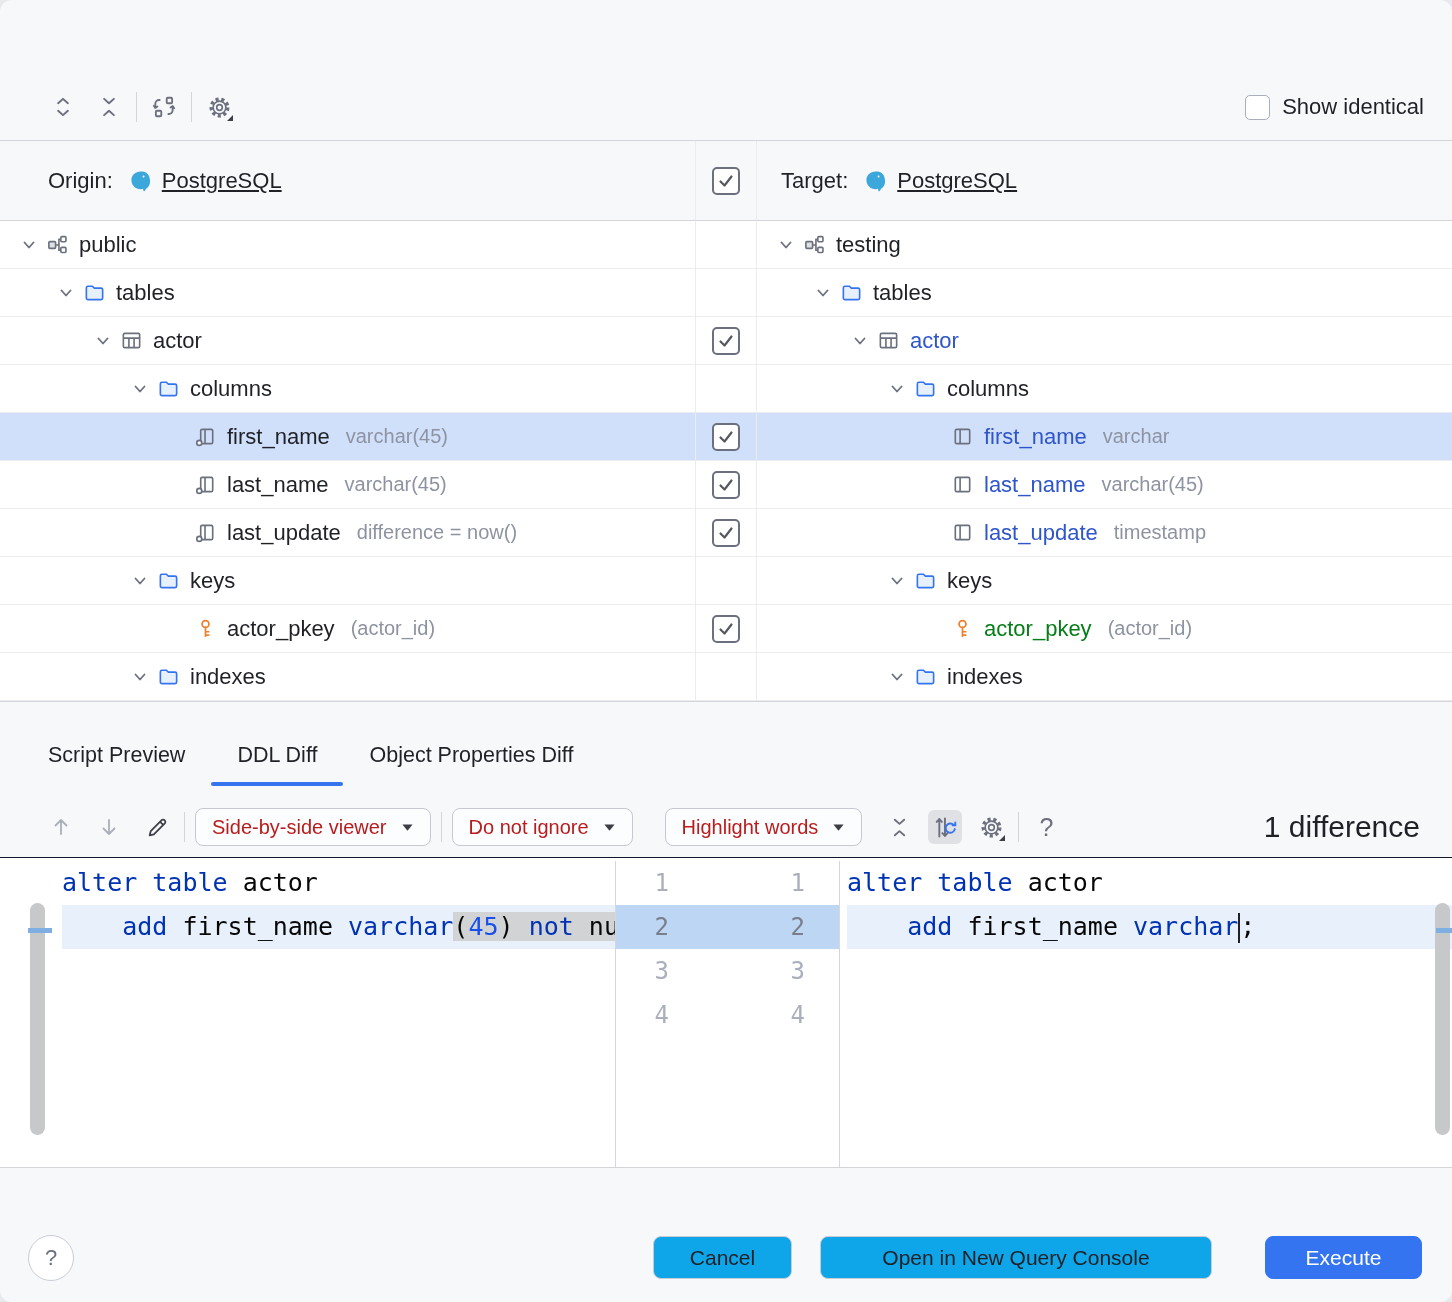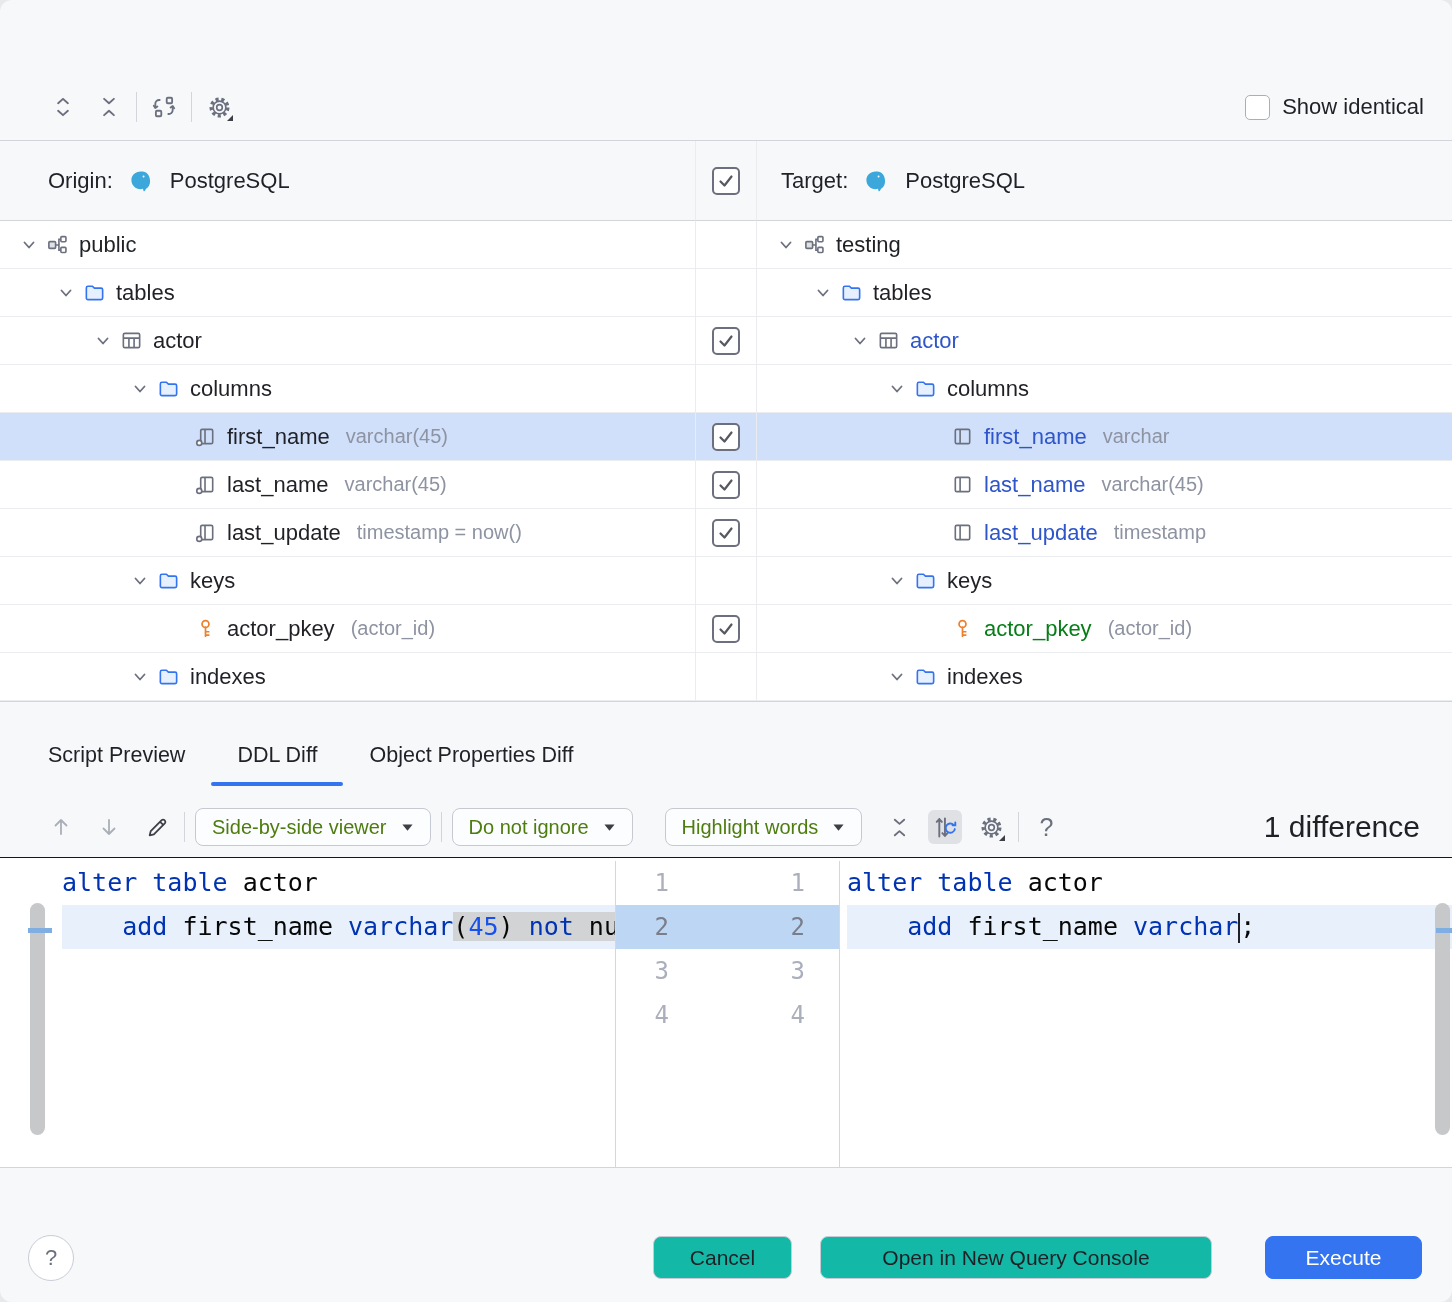--- a/index.html
+++ b/index.html
@@ -22,42 +22,42 @@
   .tsep{width:1px;height:30px;background:#D3D5DB;margin:0 10px;}
   .corner-tri{position:absolute;right:3px;bottom:3px;width:0;height:0;border-left:6px solid transparent;border-bottom:6px solid #3C3F45;}
   .show-identical{margin-left:auto;display:flex;align-items:center;gap:12px;font-size:22px;}
   .cbx-empty{width:23px;height:23px;border:1.5px solid #A9AEBE;border-radius:5px;background:#fff;}
   
   .tree{position:absolute;top:140px;left:0;width:1452px;border-top:1px solid #D3D5DB;border-bottom:1px solid #D3D5DB;
         display:grid;grid-template-columns:695px 62px 695px;background:#fdba74;}
   .hcell{height:79px;display:flex;align-items:center;background:#F7F8FA;border-bottom:1px solid #D3D5DB;font-size:22px;}
   .hcell.left{padding-left:48px;}
   .hcell.right{padding-left:24px;}
-  .hcell .dbname{margin-left:8px;}
+  .hcell .dbname{margin-left:0;text-decoration:underline;}
   .hcell .dblabel{margin-right:16px;}
   .mid{border-left:1px solid #EBECF0;border-right:1px solid #EBECF0;display:flex;align-items:center;justify-content:center;}
   .trow{height:47px;border-bottom:1px solid #EBECF0;display:flex;align-items:center;font-size:22px;background:#fff;}
   .trow.sel,.midrow.sel{background:#D0E0FB;}
   .midrow{height:47px;border-bottom:1px solid #EBECF0;border-left:1px solid #EBECF0;border-right:1px solid #EBECF0;
           display:flex;align-items:center;justify-content:center;background:#fff;}
   .chev{width:22px;height:22px;margin-right:6px;flex:0 0 22px;display:flex;align-items:center;justify-content:center;}
   .chev.ph{visibility:hidden;}
   .ticon{width:23px;height:23px;margin-right:10px;flex:0 0 23px;display:flex;align-items:center;justify-content:center;}
   .tname{white-space:nowrap;}
   .tname.modified{color:#2E55C9;}
   .tname.added{color:#067D17;}
   .ttype{margin-left:16px;color:#8E93A2;font-size:20px;white-space:nowrap;}
   .checkbox{width:24px;height:24px;border:2px solid #6C707E;border-radius:5px;background:#fff;display:flex;align-items:center;justify-content:center;}
   
   .tabs{position:absolute;top:722px;left:22px;height:66px;display:flex;align-items:center;}
   .tab{position:relative;height:100%;display:flex;align-items:center;padding:0 26px;font-size:21.5px;cursor:default;}
   .tab.active::after{content:"";position:absolute;left:0;right:0;bottom:2px;height:4px;border-radius:2px;background:#3574F0;}
   
   .diff-toolbar{position:absolute;top:804px;left:44px;right:32px;height:46px;display:flex;align-items:center;}
-  .dd{display:flex;align-items:center;gap:14px;height:38px;padding:0 16px;border:1.5px solid #C6C9D2;border-radius:8px;background:#FCFDFE;font-size:20px;color:#4d7c0f;}
+  .dd{display:flex;align-items:center;gap:14px;height:38px;padding:0 16px;border:1.5px solid #C6C9D2;border-radius:8px;background:#FCFDFE;font-size:20px;color:#b91c1c;}
   .diff-count{margin-left:auto;font-size:30px;}
   .toggled{background:#DFE1E5;border-radius:6px;}
   
   .lock{position:absolute;top:860px;width:34px;height:34px;display:flex;align-items:center;justify-content:center;}
   .diff-area{position:absolute;top:857px;left:0;width:1452px;height:309px;background:#fff;border-top:1px solid #0f172a;border-bottom:1px solid #D3D5DB;}
   .code-pane{position:absolute;top:3px;bottom:0;overflow:hidden;font-family:"DejaVu Sans Mono", monospace;font-size:25px;}
   .code-pane.leftp{left:62px;width:553px;}
   .code-pane.rightp{left:839px;width:613px;padding-left:8px;}
   .code-line{height:44px;line-height:44px;white-space:pre;}
   .code-line.line-hl{background:#E8F1FB;}
@@ -74,21 +74,21 @@
   .gnum-b{width:154px;text-align:right;padding-right:34px;}
   .sb{position:absolute;border-radius:8px;background:#C7C8CA;}
   .sb-left{left:30px;top:903px;width:15px;height:232px;}
   .sb-right{left:1435px;top:903px;width:15px;height:232px;}
   .diff-mark{position:absolute;height:5px;background:#7FAEE3;}
   .mark-left{left:28px;top:928px;width:24px;}
   .mark-right{left:1436px;top:928px;width:16px;}
   
   .help-circle{position:absolute;left:28px;top:1235px;width:44px;height:44px;border:1.5px solid #C9CCD6;border-radius:50%;
                background:#fff;display:flex;align-items:center;justify-content:center;font-size:22px;color:#6C707E;}
-  .btn{position:absolute;top:1236px;height:43px;border-radius:8px;border:1.5px solid #C8CBD4;background:#14b8a6;
+  .btn{position:absolute;top:1236px;height:43px;border-radius:8px;border:1.5px solid #C8CBD4;background:#0ea5e9;
        display:flex;align-items:center;justify-content:center;font-size:21px;color:#1F2126;}
   .btn-cancel{left:653px;width:139px;}
   .btn-console{left:820px;width:392px;}
   .btn-execute{left:1265px;width:157px;background:#3574F0;border-color:#3574F0;color:#fff;}
   .qmark{font-size:25px;color:#6C707E;}
 </style>
 </head>
 <body>
 
 <div class="window">
@@ -363,21 +363,21 @@
           </svg>
         </span>
         <span class="ticon">
           <svg width="23" height="23" viewBox="0 0 24 24" fill="none" stroke="#6C707E" stroke-width="1.7">
             <rect x="7" y="4.5" width="12.5" height="15" rx="1.5"></rect>
             <path d="M11.5 4.5v15"></path>
             <circle cx="5.5" cy="18.7" r="2.6" fill="#fff"></circle>
           </svg>
         </span>
         <span class="tname">last_update</span>
-        <span class="ttype">timestamp = now()</span>
+        <span class="ttype">difference = now()</span>
       </div>
       <div class="midrow">
         <div class="checkbox">
           <svg width="16" height="14" viewBox="0 0 16 14" fill="none" stroke="#55585F" stroke-width="2.2" stroke-linecap="round" stroke-linejoin="round">
             <path d="M2.5 7.5l4 4 7-9"></path>
           </svg>
         </div>
       </div>
       <div class="trow" style="padding-left: 166px;">
         <span class="chev ph">

